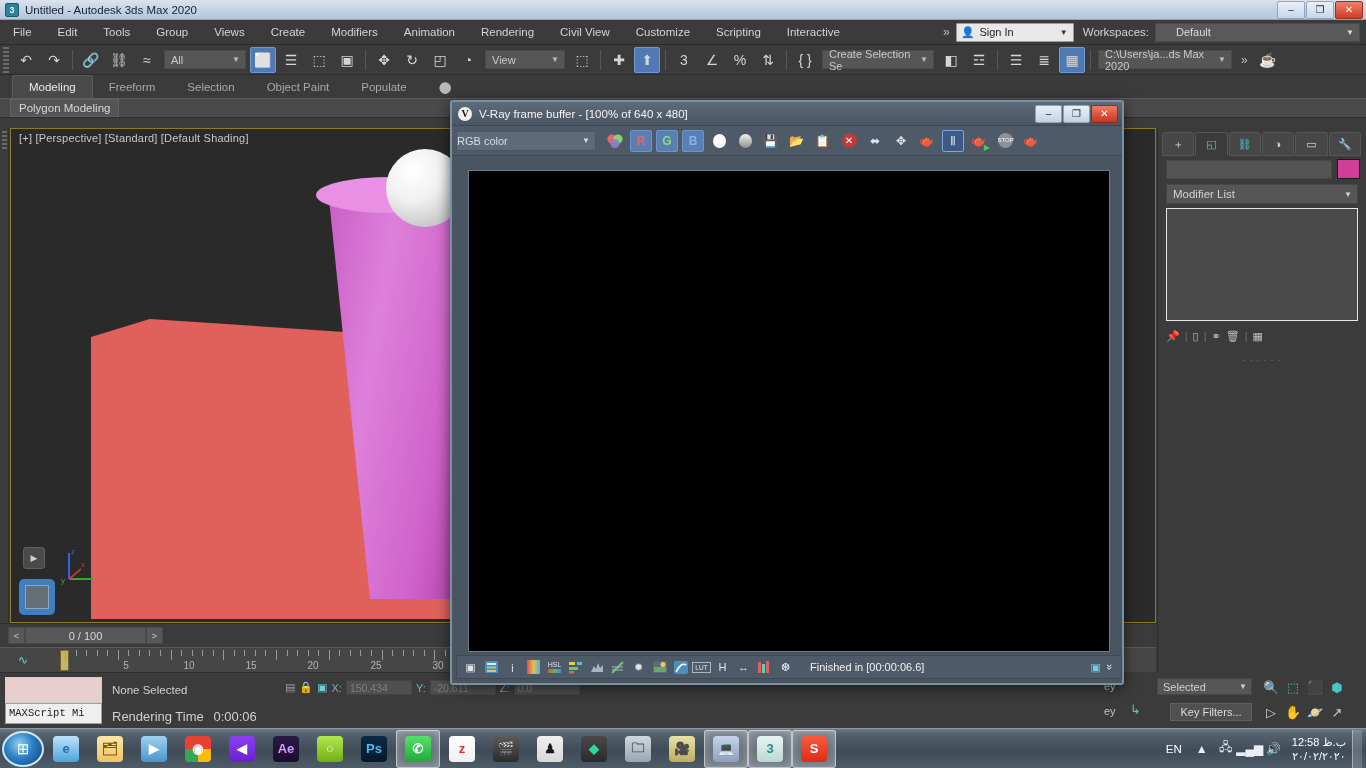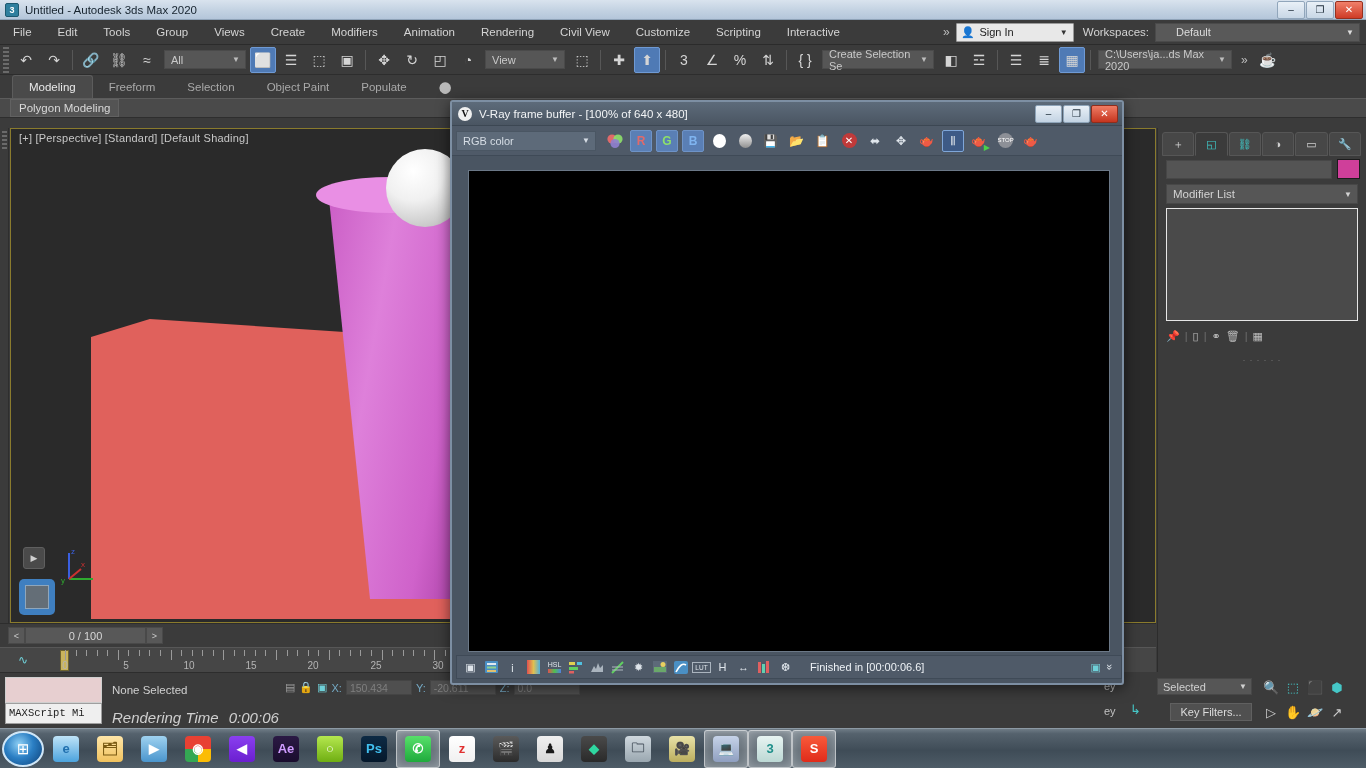--- a/index.html
+++ b/index.html
@@ -226,21 +226,21 @@
   #maxscript-box{
     position:absolute;left:5px;top:4px;width:97px;height:26px;background:#e7cfd0;
     border:1px solid #cfcfcf;
   }
   #maxscript-mini{
     position:absolute;left:5px;top:30px;width:97px;height:21px;background:#efefef;
     border:1px solid #9f9f9f;color:#222;font-family:"Liberation Mono",monospace;font-size:10.5px;
     line-height:19px;padding-left:3px;overflow:hidden;white-space:nowrap;
   }
   #sb-sel{ position:absolute;left:112px;top:11px;font-size:11.5px;color:#d0d0d0;}
-  #sb-rt{ position:absolute;left:112px;top:36px;font-size:15px;color:#d0d0d0;font-style:italic;}
+  #sb-rt{ position:absolute;left:112px;top:36px;font-size:13px;color:#d0d0d0;}
   #sb-coords{ position:absolute;left:285px;top:680px;display:flex;align-items:center;gap:4px;}
   .coordfld{ width:66px;height:15px;background:#4f4f4f;border:1px solid #444;color:#7f7f7f;
     font-size:10.5px;line-height:14px;padding-left:3px;}
   .coordlbl{ color:#74a9c4;font-size:11px;}
 
   
   #animpanel{
     position:absolute;left:1100px;top:672px;width:266px;height:56px;background:#3b3b3b;
   }
   #ap-selcombo{
@@ -281,21 +281,21 @@
   }
   #vfb-title .b.close{background:linear-gradient(#ef7c64,#c5351f);border-color:#8f2d1c;color:#fff;margin-right:4px;}
   #vfb-toolbar{
     height:30px;background:#4f5a68;display:flex;align-items:center;padding:0 4px;
     border-bottom:1px solid #3f4a57;
   }
   .vfb-combo{
     width:140px;height:20px;background:#5d6a79;border:1px solid #4a5663;color:#d6dde5;
     display:flex;align-items:center;font-size:11px;margin-right:6px;
   }
-  .vfb-combo .v{margin-left:6px;}
+  .vfb-combo .v{}
   .vfb-combo .cv{margin-left:auto;margin-right:5px;font-size:8px;}
   .vi{
     width:22px;height:22px;margin:0 2px;display:flex;align-items:center;justify-content:center;
     font-size:12px;color:#e0e6ec;border-radius:2px;position:relative;
   }
   .vi.chan{ background:#5a7fb5;border:1px solid #6e93c7;font-weight:bold;font-size:12px;}
   #vfb-image{
     position:absolute;left:16px;top:68px;width:642px;height:482px;background:#000;
     border:1px solid #6b7887;
   }
@@ -873,13 +873,25 @@
       <div class="tbi active">
         <div class="sq" style="background: linear-gradient(rgb(198, 211, 232), rgb(143, 159, 192)); color: rgb(42, 53, 80);">💻</div>
       </div>
       <div class="tbi active">
         <div class="sq" style="background: linear-gradient(rgb(232, 244, 242), rgb(188, 216, 212)); color: rgb(31, 143, 138);">3</div>
       </div>
       <div class="tbi active">
         <div class="sq" style="background: linear-gradient(rgb(248, 90, 58), rgb(224, 43, 26)); color: rgb(255, 255, 255);">S</div>
       </div>
     </div>
+  <div id="tray">
+    <span class="lang">EN</span>
+    <span class="ti">▲</span>
+    <span class="ti">🖧</span>
+    <span class="ti">▂▄▆</span>
+    <span class="ti">🔊</span>
+    <span id="clock">
+      <span style="display:block">12:58 ب.ظ</span>
+      <span style="display:block">۲۰/۰۲/۲۰۲۰</span>
+    </span>
+    <span id="showdesk"></span>
+  </div>
 </div>
 
 </body></html>

